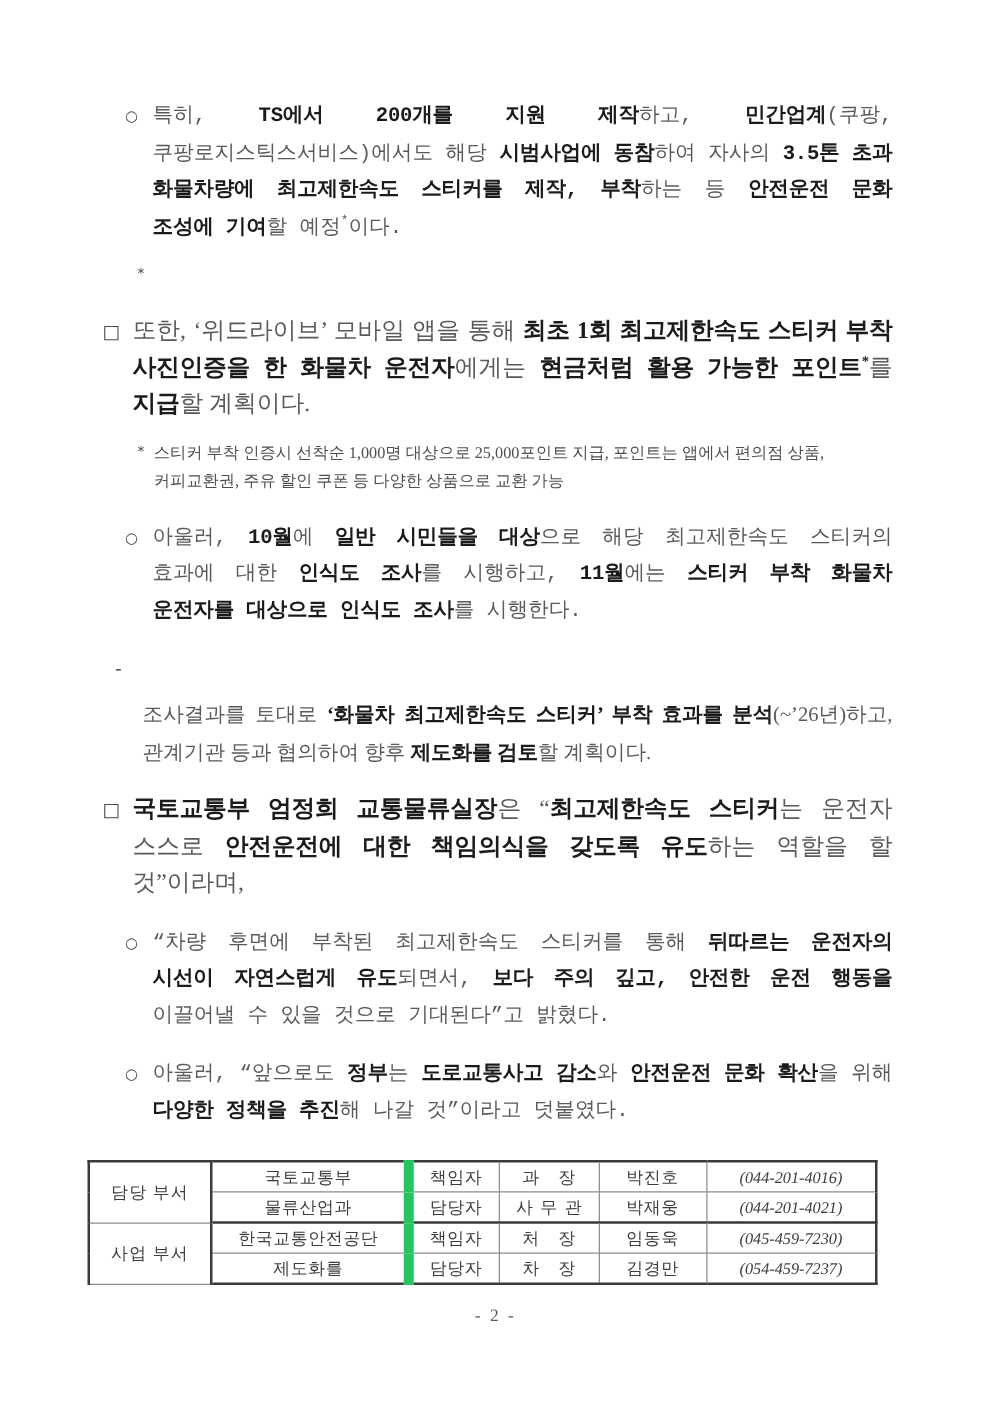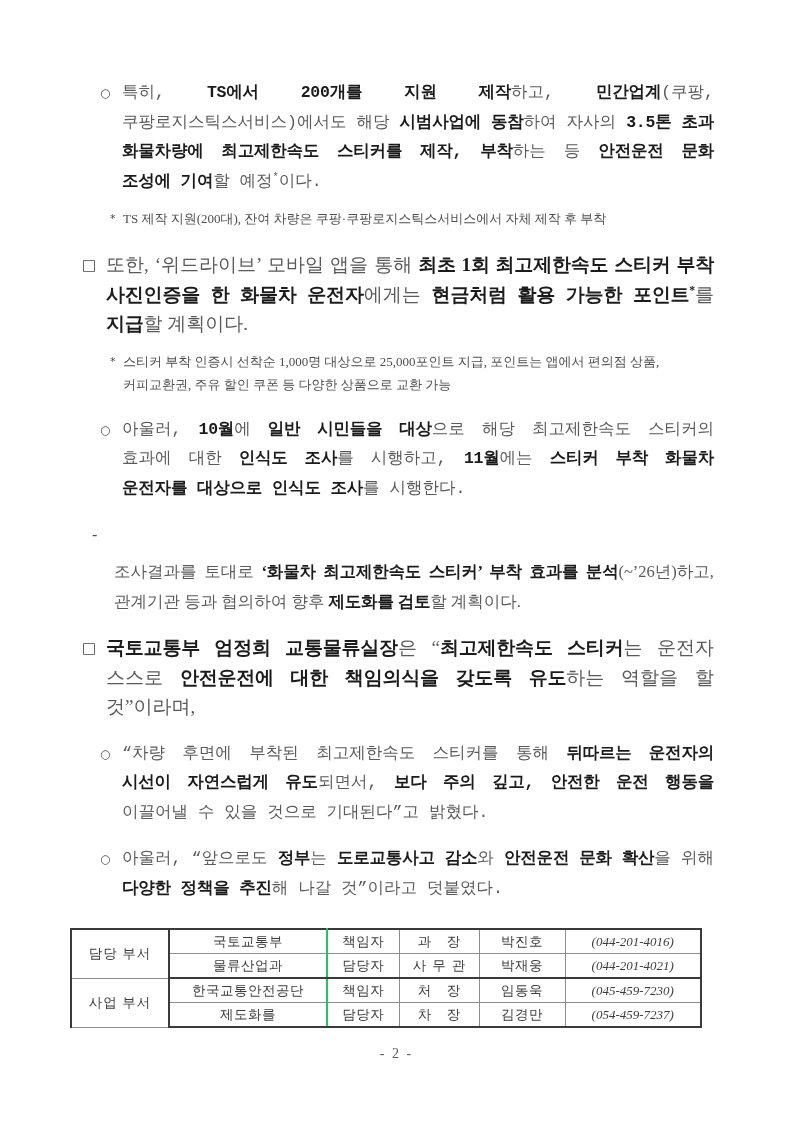--- a/index.html
+++ b/index.html
@@ -116,21 +116,21 @@
     letter-spacing: 0.5px;
   }
   table.contact td.outer-l { border-left: 2px solid #3a3a3a; }
   table.contact td.outer-r { border-right: 2px solid #3a3a3a; font-style: italic; }
   table.contact tr.first td { border-top: 2px solid #3a3a3a; }
   table.contact tr.last  td { border-bottom: 2px solid #3a3a3a; }
   table.contact td.grp {
     border-right: 2px solid #3a3a3a;
     letter-spacing: 1px;
   }
-  table.contact td.deptname { border-right: 2px solid #22c55e; }
+  table.contact td.deptname { border-right: 8px solid #22c55e; }
   table.contact td.midband  { border-bottom: 2px solid #3a3a3a; }
   table.contact td.spaced { letter-spacing: 6px; text-indent: 6px; }
   table.contact td.phone { font-size: 13px; letter-spacing: 0px; }
 
   
   .page-number {
     position: absolute;
     left: 0;
     top: 1046px;
     width: 793px;
@@ -148,21 +148,20 @@
 
   <div class="content">
 
     <div class="block b-circle">
       <span class="marker">○</span>
       <span class="body">특히, <b>TS에서 200개를 지원 제작</b>하고, <b>민간업계</b>(쿠팡, 쿠팡로지스틱스서비스)에서도 해당 <b>시범사업에 동참</b>하여 자사의 <b>3.5톤 초과 화물차량에 최고제한속도 스티커를 제작, 부착</b>하는 등 <b>안전운전 문화 조성에 기여</b>할 예정<span class="sup">*</span>이다.</span>
     </div>
 
     <div class="block b-note">
       <span class="marker">*</span>
-      <span class="body">TS 제작 지원(200대), 잔여 차량은 쿠팡·쿠팡로지스틱스서비스에서 자체 제작 후 부착</span>
     </div>
 
     <div class="block b-square">
       <span class="marker">□</span>
       <span class="body">또한, ‘위드라이브’ 모바일 앱을 통해 <b>최초 1회 최고제한속도 스티커 부착 사진인증을 한 화물차 운전자</b>에게는 <b>현금처럼 활용 가능한 포인트</b><span class="sup bold">*</span>를 <b>지급</b>할 계획이다.</span>
     </div>
 
     <div class="block b-note">
       <span class="marker">*</span>
       <span class="body">스티커 부착 인증시 선착순 1,000명 대상으로 25,000포인트 지급, 포인트는 앱에서 편의점 상품, 커피교환권, 주유 할인 쿠폰 등 다양한 상품으로 교환 가능</span>

